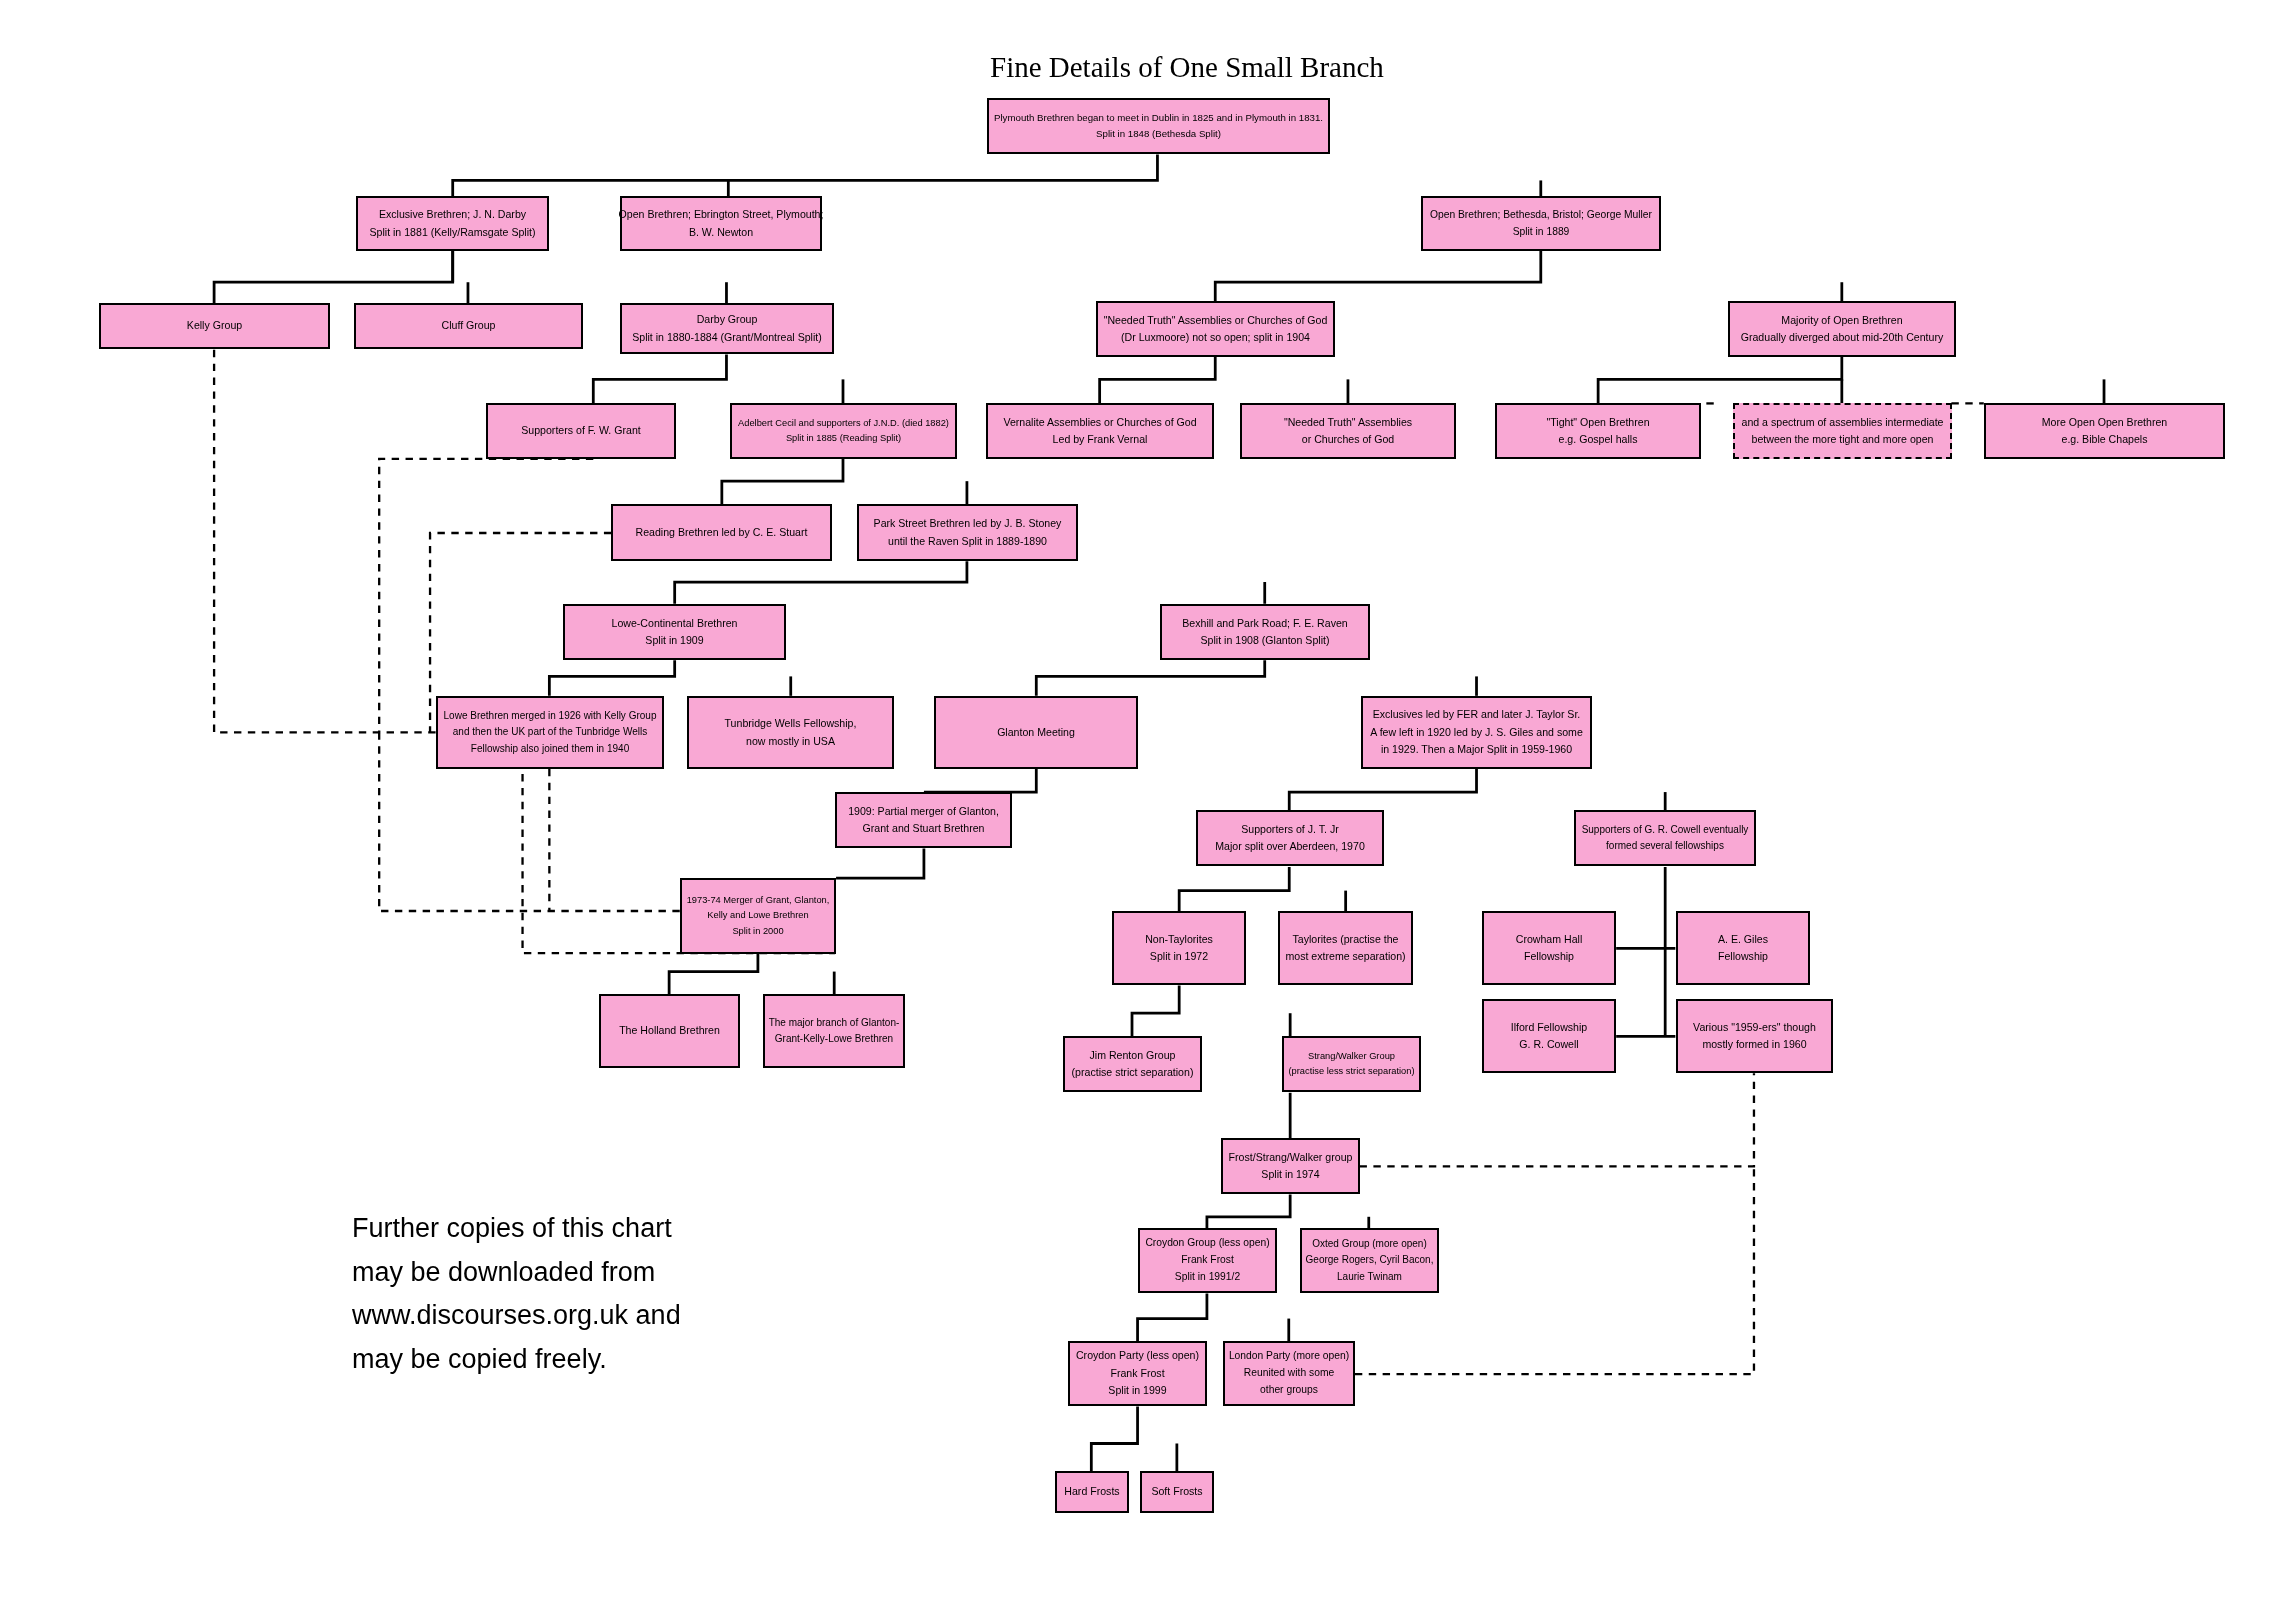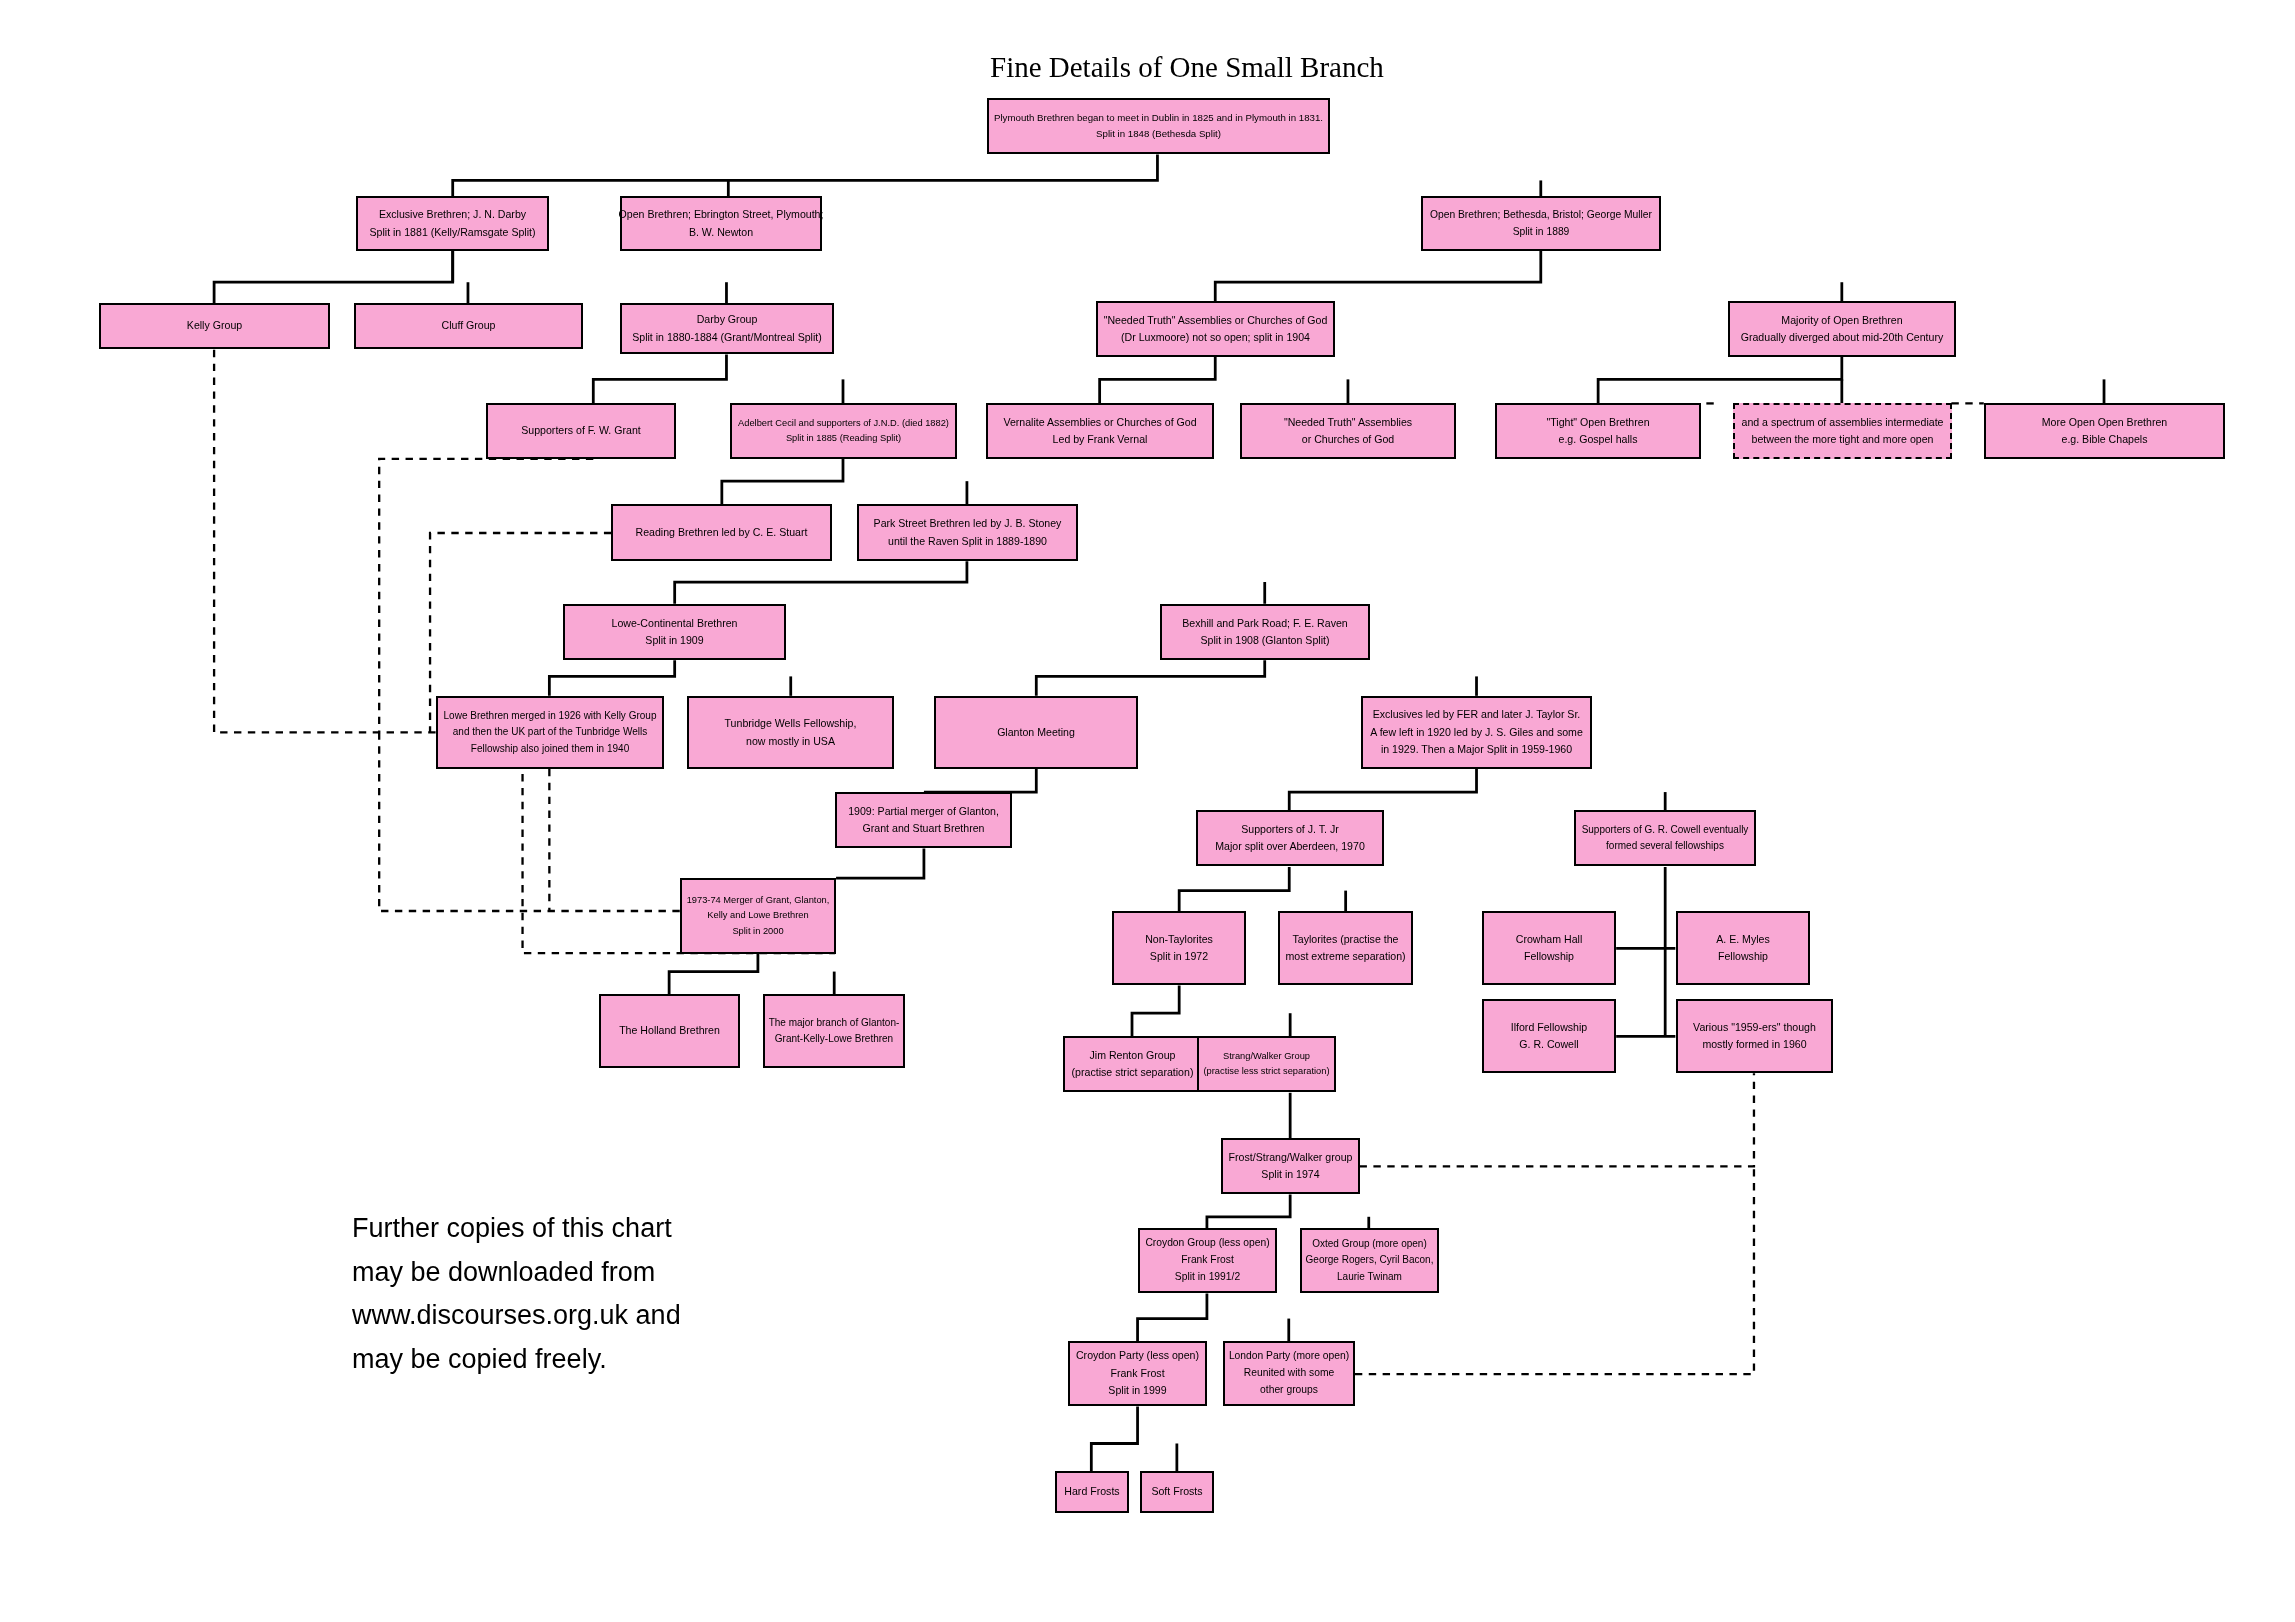--- a/index.html
+++ b/index.html
@@ -239,21 +239,21 @@
     </div>
     <div class="node" style="left: 1278px; top: 911px; width: 135px; height: 74px;">
       <span class="ln">Taylorites (practise the</span>
       <span class="ln">most extreme separation)</span>
     </div>
     <div class="node" style="left: 1482px; top: 911px; width: 134px; height: 74px;">
       <span class="ln">Crowham Hall</span>
       <span class="ln">Fellowship</span>
     </div>
     <div class="node" style="left: 1676px; top: 911px; width: 134px; height: 74px;">
-      <span class="ln">A. E. Myles</span>
+      <span class="ln">A. E. Giles</span>
       <span class="ln">Fellowship</span>
     </div>
     <div class="node" style="left: 599px; top: 994px; width: 141px; height: 74px; text-align: right;">
       <span class="ln">The Holland Brethren</span>
     </div>
     <div class="node" style="left: 763px; top: 994px; width: 142px; height: 74px; font-size: 10px;">
       <span class="ln">The major branch of Glanton-</span>
       <span class="ln">Grant-Kelly-Lowe Brethren</span>
     </div>
     <div class="node" style="left: 1482px; top: 999px; width: 134px; height: 74px;">
@@ -261,21 +261,21 @@
       <span class="ln">G. R. Cowell</span>
     </div>
     <div class="node" style="left: 1676px; top: 999px; width: 157px; height: 74px;">
       <span class="ln">Various "1959-ers" though</span>
       <span class="ln">mostly formed in 1960</span>
     </div>
     <div class="node" style="left: 1063px; top: 1036px; width: 139px; height: 56px;">
       <span class="ln">Jim Renton Group</span>
       <span class="ln">(practise strict separation)</span>
     </div>
-    <div class="node" style="left: 1197px; top: 1036px; width: 139px; height: 56px; font-size: 9.3px;">
+    <div class="node" style="left: 1282px; top: 1036px; width: 139px; height: 56px; font-size: 9.3px;">
       <span class="ln">Strang/Walker Group</span>
       <span class="ln">(practise less strict separation)</span>
     </div>
     <div class="node" style="left: 1221px; top: 1138px; width: 139px; height: 56px;">
       <span class="ln">Frost/Strang/Walker group</span>
       <span class="ln">Split in 1974</span>
     </div>
     <div class="node" style="left: 1138px; top: 1228px; width: 139px; height: 65px; font-size: 10.3px;">
       <span class="ln">Croydon Group (less open)</span>
       <span class="ln">Frank Frost</span>

